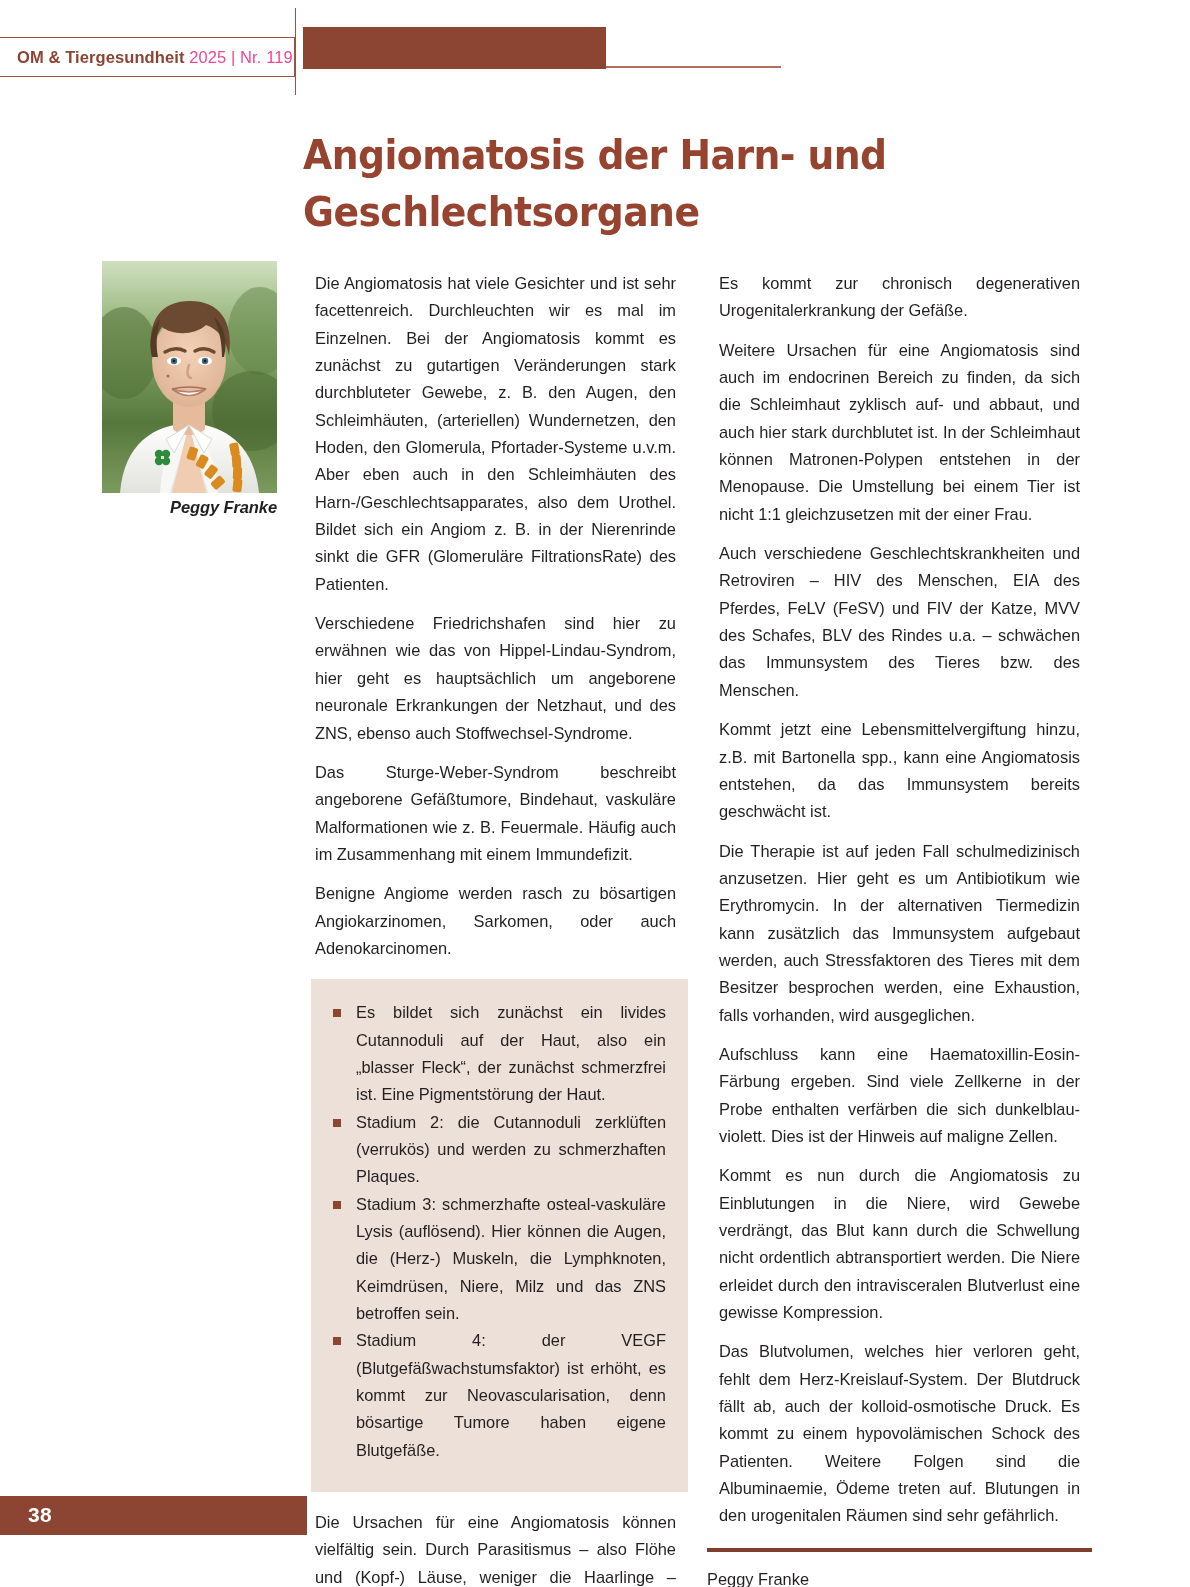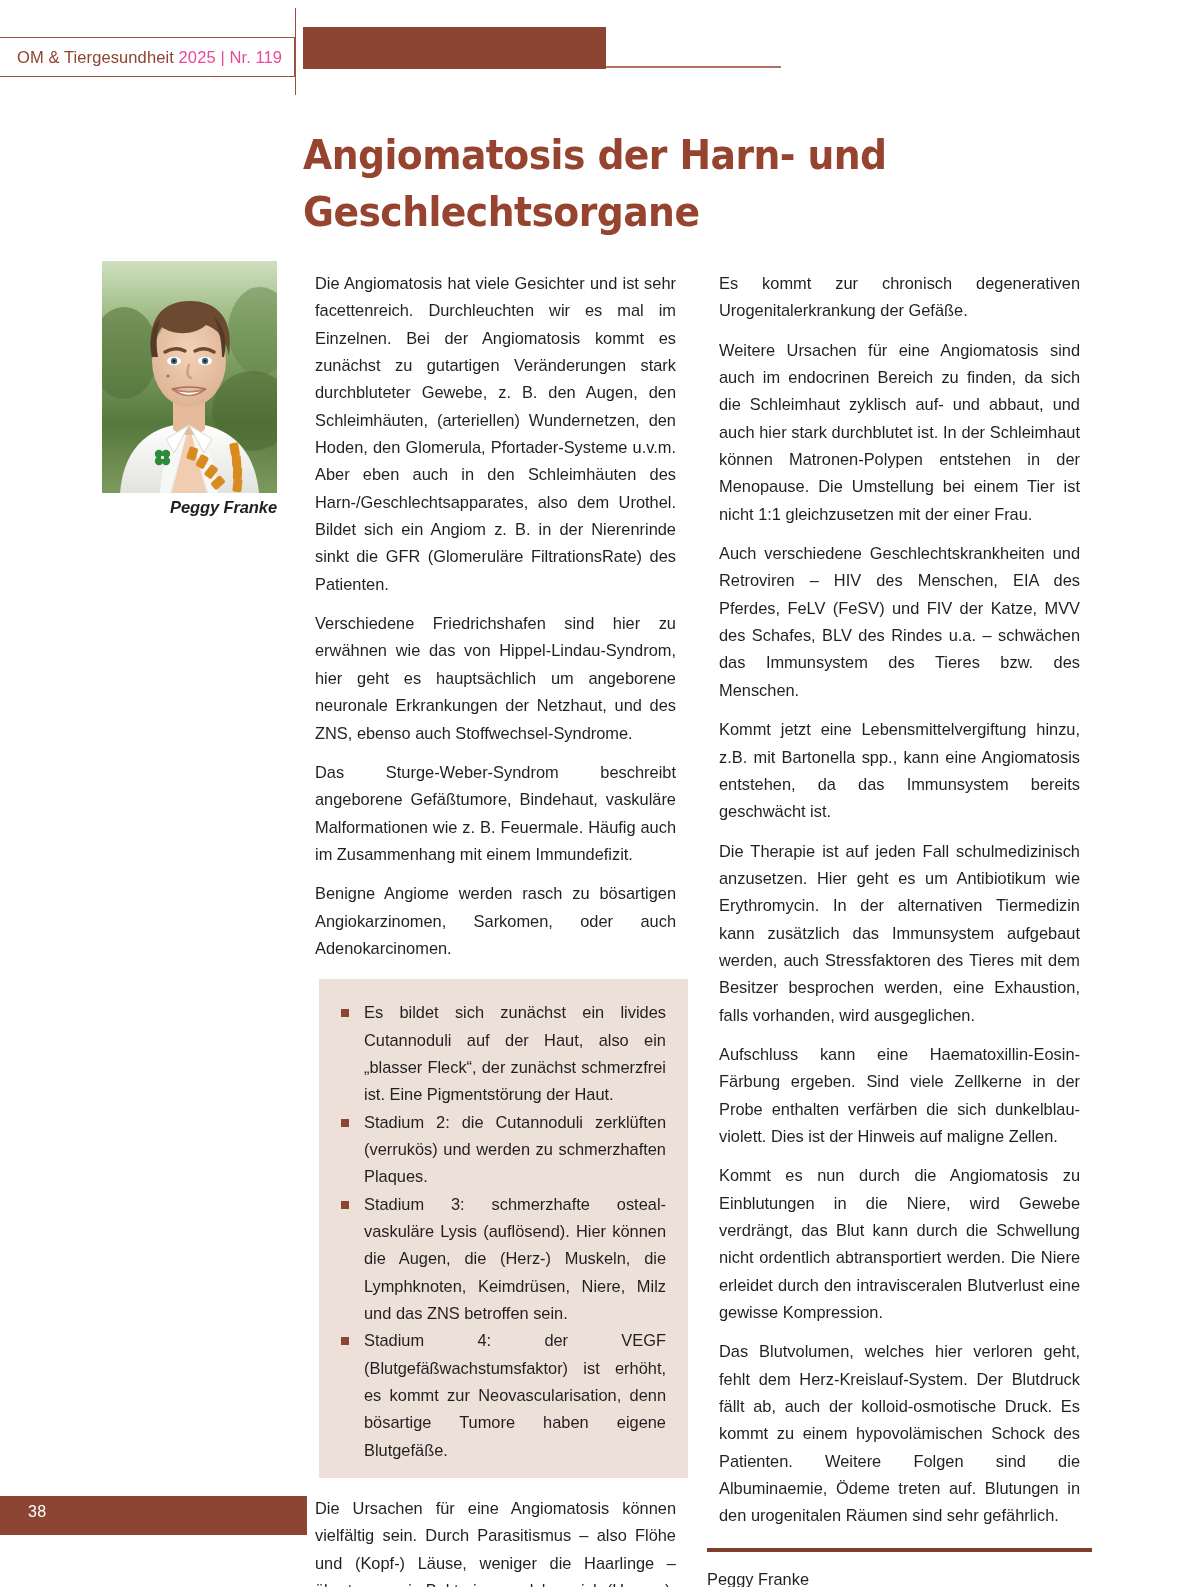--- a/index.html
+++ b/index.html
@@ -35,21 +35,21 @@
     align-items: center;
   }
   .masthead-text {
     padding-left: 17px;
     font-size: 16.5px;
     letter-spacing: 0.1px;
     white-space: nowrap;
     color: #8c4433;
   }
   .masthead-text .brand {
-    font-weight: normal;
+    font-weight: bold;
     color: #8c4433;
   }
   .masthead-text .issue {
     font-weight: normal;
     color: #ec4899;
   }
   .header-vrule {
     position: absolute;
     left: 295px;
     top: 8px;
@@ -128,23 +128,23 @@
     font-size: 16.4px;
     line-height: 27.35px;
     text-align: justify;
     text-justify: inter-word;
     hyphens: manual;
     color: #231f20;
   }
 
   
   .callout {
-    margin: 17px 0 0 16px;
+    margin: 17px 0 0 8px;
     background: #ece0d9;
-    padding: 20px 22px 14px 20px;
+    padding: 20px 22px 28px 20px;
     box-sizing: border-box;
   }
   .callout ul {
     margin: 0;
     padding: 0;
     list-style: none;
   }
   .callout li {
     position: relative;
     padding-left: 25px;
@@ -185,22 +185,22 @@
     left: 0;
     top: 1496px;
     width: 307px;
     height: 39px;
     background: #8c4433;
   }
   .footer-page-number {
     position: absolute;
     left: 28px;
     top: 1503px;
-    font-size: 16px;
-    font-weight: normal;
+    font-size: 21px;
+    font-weight: bold;
     color: #ffffff;
     letter-spacing: 0.3px;
   }
 </style>
 </head>
 <body>
 
 <div class="page">
 
   <div class="masthead-box">

